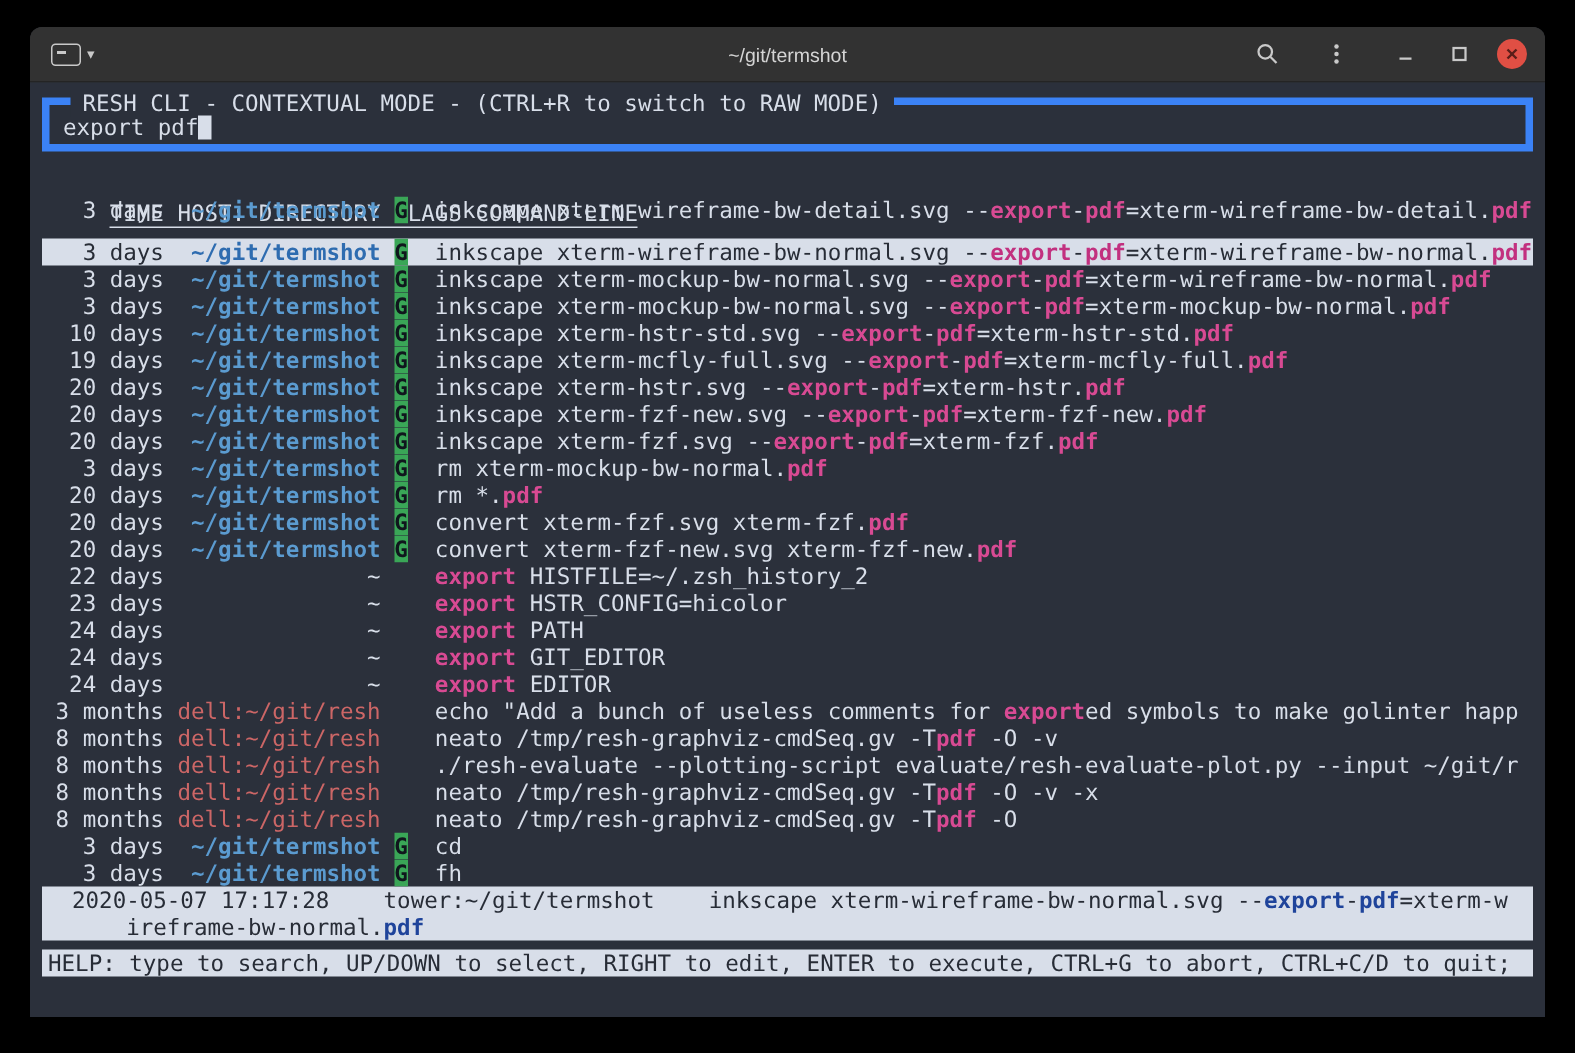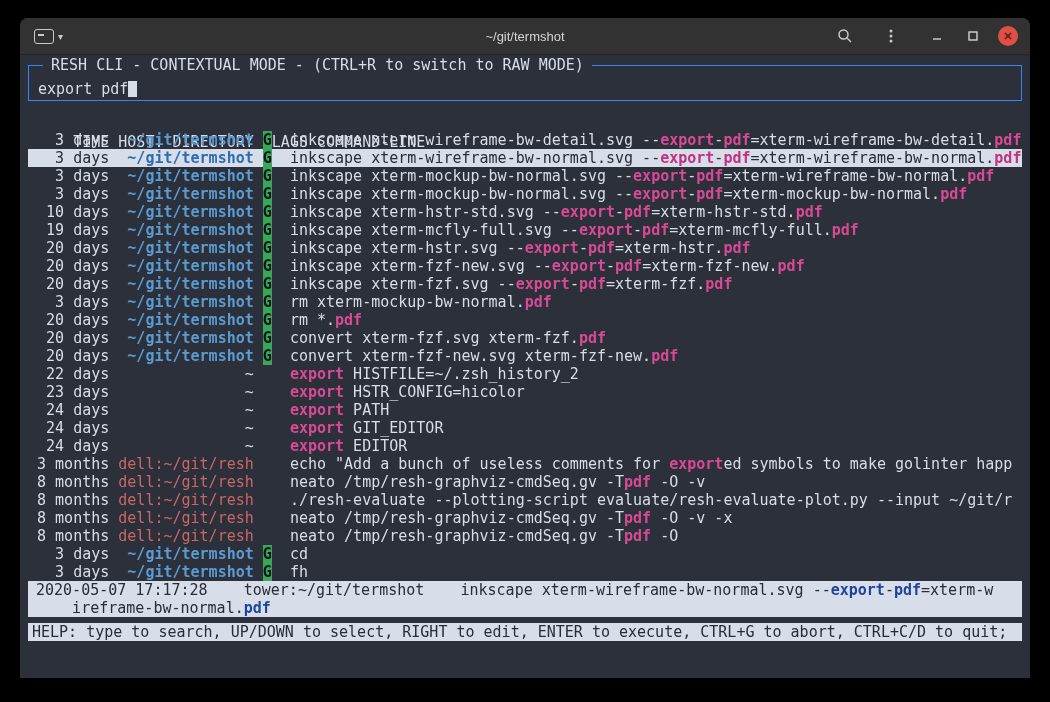--- a/index.html
+++ b/index.html
@@ -37,39 +37,39 @@
   .tb-title{flex:1;text-align:center;pointer-events:none;}
   .tb-right{position:absolute;right:12px;display:flex;align-items:center;gap:14px;}
   .tb-ic{width:22px;height:22px;display:flex;align-items:center;justify-content:center;cursor:pointer;}
   .tb-ic.spacer{margin-right:10px;}
   .close-btn{width:20px;height:20px;border-radius:50%;background:var(--close-red);
     display:flex;align-items:center;justify-content:center;cursor:pointer;}
   
   .terminal{flex:1;background:var(--terminal-bg);color:var(--terminal-fg);
     font-family:"DejaVu Sans Mono",monospace;font-size:15px;line-height:18px;
     padding:6px 8px 0 8px;overflow:hidden;position:relative;}
-  .querybox{position:relative;border:1px solid #3b82f6;height:36px;margin:4px 0 12px 0;}
+  .querybox{position:relative;border:5px solid #3b82f6;height:36px;margin:4px 0 12px 0;}
   .qb-title{position:absolute;top:-10px;left:14px;background:var(--terminal-bg);
     padding:0 8px;white-space:pre;}
   .qb-input{position:absolute;left:9px;bottom:2px;white-space:pre;}
   .cursor{display:inline-block;width:9px;height:16px;background:var(--terminal-fg);
     vertical-align:-3px;}
   .hdr{height:18px;white-space:pre;}
   .hdr-span{display:inline-block;margin-left:5ch;border-bottom:1px solid var(--terminal-fg);margin-top:20px;}
   .row{height:18px;white-space:pre;overflow:hidden;}
   .row .time{color:inherit;}
   .host.dir{color:var(--dir-blue);font-weight:bold;}
   .host.remote{color:var(--host-red);}
   .host.plain{color:inherit;}
   .flag{background:var(--flag-bg);color:var(--flag-fg);font-weight:bold;}
   .match{color:var(--match-pink);font-weight:bold;}
-  .row.selected{background:var(--selection-bg);color:var(--selection-fg);}
+  .row.selected{background:var(--selection-bg);color:var(--selection-fg);margin-top:10px;}
   .row.selected .host.dir{color:var(--dir-blue-selected);}
   .row.selected .match{color:var(--match-pink-selected);}
-  .status{background:var(--selection-bg);color:var(--selection-fg);padding-left:8px;}
+  .status{background:var(--selection-bg);color:var(--selection-fg);padding-left:20px;}
   .status-line{height:18px;white-space:pre;overflow:hidden;}
   .match-dark{color:var(--match-navy);font-weight:bold;}
   .gap{height:6px;}
   .help{background:var(--selection-bg);color:var(--selection-fg);height:18px;
     padding-left:4px;white-space:pre;overflow:hidden;}
 </style>
 </head>
 <body>
 
 <div class="screen">

